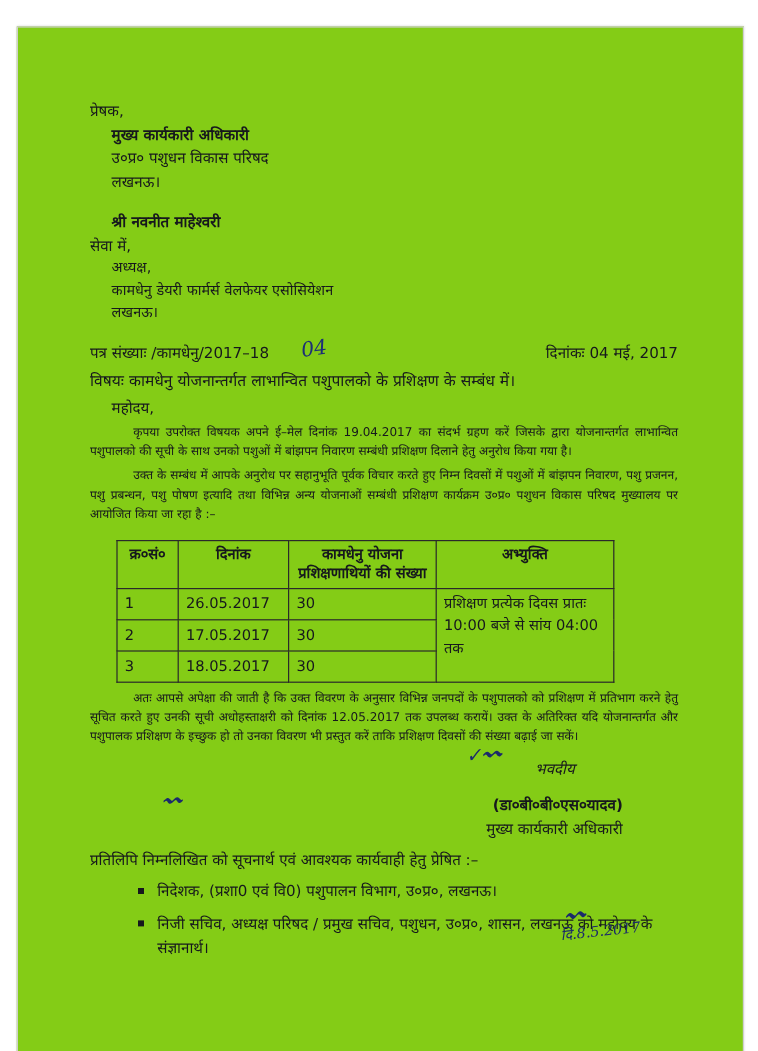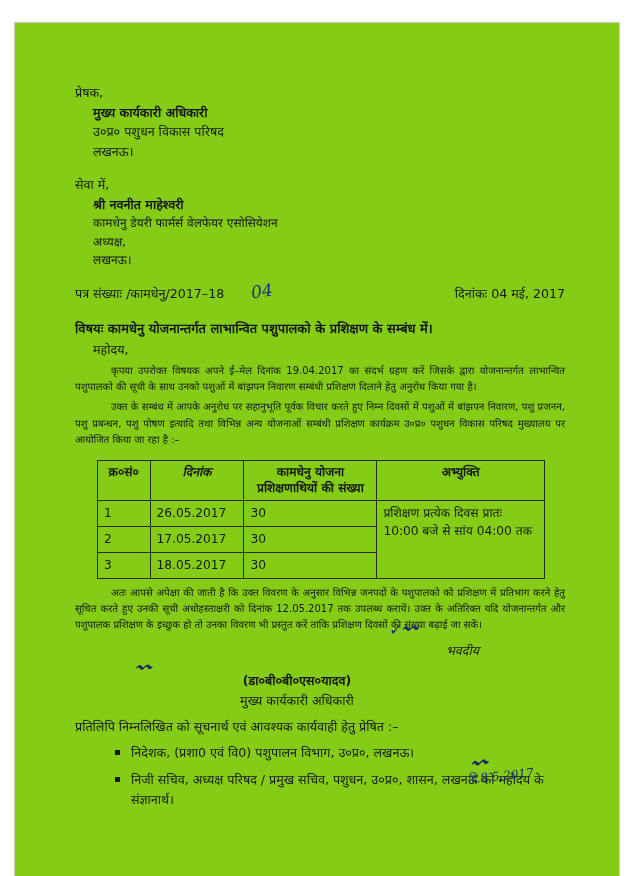--- a/index.html
+++ b/index.html
@@ -41,57 +41,57 @@
   .indent-1 { padding-left: 18px; }
   .gap-6 { height: 6px; }
   .gap-14 { height: 14px; }
 
   .row-between {
     display: flex;
     justify-content: space-between;
     align-items: center;
   }
   .subject {
-    font-weight: bold;
+    font-weight: normal;
     font-size: 13px;
-    margin-top: 16px;
+    margin-top: 6px;
   }
   .para {
     text-align: justify;
     text-indent: 36px;
     margin-top: 4px;
     font-size: 10px;
     line-height: 1.62;
   }
   table.tbl {
     border-collapse: collapse;
     margin: 12px 0 6px 22px;
-    width: 448px;
+    width: 415px;
     font-size: 12.2px;
   }
   table.tbl td, table.tbl th {
     border: 1px solid #2a2a2a;
     padding: 3px 6px;
     vertical-align: top;
     font-weight: normal;
   }
   table.tbl th {
     text-align: center;
     font-weight: bold;
     line-height: 1.35;
   }
   .c-sno { width: 42px; }
-  .c-date { width: 84px; font-style: italic; }
+  .c-date { width: 84px; }
   .c-num { width: 136px; }
   .c-rem { width: 186px; font-family: Liberation Serif, serif; }
   .rowspan-note { line-height: 1.5; }
 
   .sign-block {
     margin-top: 10px;
-    text-align: center;
+    text-align: right;
     padding-right: 46px;
     line-height: 1.6;
   }
   .sign-name { font-weight: bold; }
   .closing-right {
     text-align: right;
     padding-right: 86px;
     margin-top: 8px;
     font-style: italic;
   }
@@ -161,24 +161,24 @@
   <div class="sheet">
     <div class="doc">
 
       <div class="ln">प्रेषक,</div>
       <div class="ln bold indent-1">मुख्य कार्यकारी अधिकारी</div>
       <div class="ln indent-1">उ०प्र० पशुधन विकास परिषद</div>
       <div class="ln indent-1">लखनऊ।</div>
 
       <div class="gap-14"></div>
 
+      <div class="ln bold indent-1">श्री नवनीत माहेश्वरी</div>
       <div class="ln">सेवा में,</div>
-      <div class="ln bold indent-1">श्री नवनीत माहेश्वरी</div>
+      <div class="ln indent-1 small">अध्यक्ष,</div>
       <div class="ln indent-1 small">कामधेनु डेयरी फार्मर्स वेलफेयर एसोसियेशन</div>
-      <div class="ln indent-1 small">अध्यक्ष,</div>
       <div class="ln indent-1 small">लखनऊ।</div>
 
       <div class="gap-14"></div>
 
       <div class="row-between">
         <div class="ln">
           <span>पत्र संख्याः</span>
           <span>/कामधेनु/2017–18</span>
         </div>
         <div class="ln">

